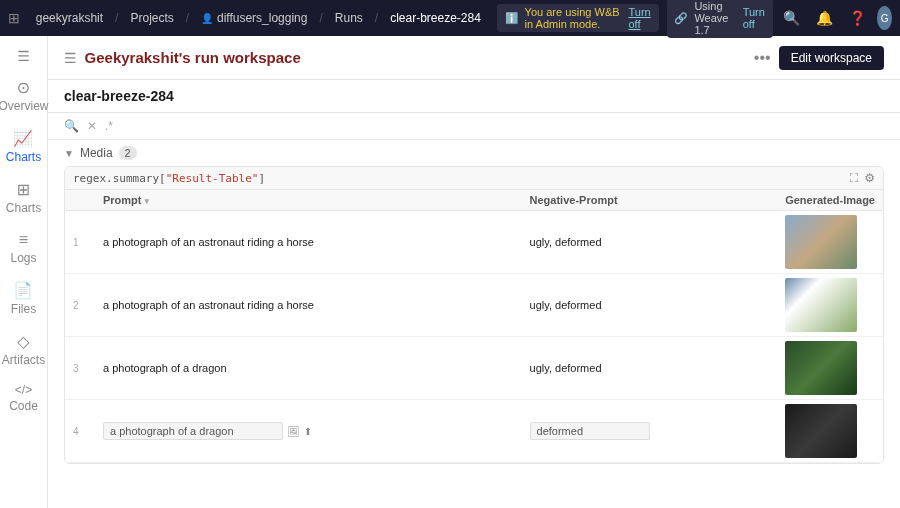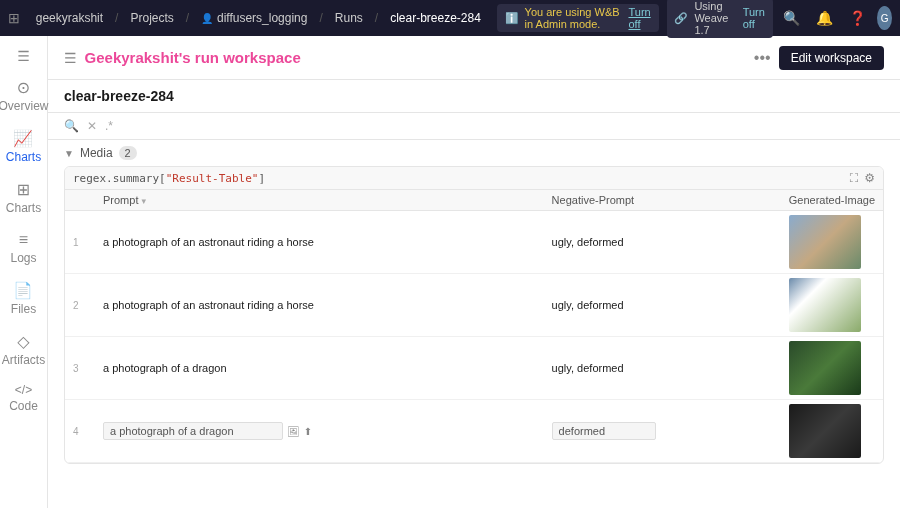--- a/index.html
+++ b/index.html
@@ -53,21 +53,21 @@
 
     
     .content-area { flex: 1; display: flex; flex-direction: column; overflow: hidden; }
 
     
     .workspace-header {
       display: flex; align-items: center; padding: 8px 16px;
       border-bottom: 1px solid #e5e5e5; gap: 8px; height: 44px;
     }
     .collapse-btn { color: #888; cursor: pointer; font-size: 14px; }
-    .workspace-title { font-size: 15px; font-weight: 600; color: #ec4899; flex: 1; }
+    .workspace-title { font-size: 15px; font-weight: 600; color: #7f1d1d; flex: 1; }
     .header-more { color: #888; cursor: pointer; font-size: 16px; }
     .edit-workspace-btn {
       background: #1a1a2e; color: #fff; border: none; border-radius: 4px;
       padding: 5px 12px; font-size: 12px; cursor: pointer; white-space: nowrap;
     }
 
     
     .run-name-bar {
       padding: 8px 16px; border-bottom: 1px solid #e5e5e5;
       font-size: 14px; font-weight: 600; color: #1a1a1a;
@@ -112,21 +112,21 @@
     }
     .panel-code { font-family: monospace; font-size: 11px; color: #555; }
     .panel-code .str { color: #c0392b; }
     .panel-actions { display: flex; gap: 6px; }
     .panel-action-btn { color: #888; cursor: pointer; font-size: 12px; }
 
     
     .data-table { width: 100%; border-collapse: collapse; font-size: 11px; }
     .data-table th {
       text-align: left; padding: 4px 8px; background: #f8f8f8;
-      border-bottom: 1px solid #e5e5e5; color: #555; font-weight: 400;
+      border-bottom: 1px solid #e5e5e5; color: #555; font-weight: 700;
       white-space: nowrap;
     }
     .data-table td {
       padding: 4px 8px; border-bottom: 1px solid #f0f0f0; vertical-align: middle;
     }
     .data-table .row-num { color: #aaa; font-size: 10px; width: 30px; }
     .row-img-cell { width: 80px; padding: 2px 4px; }
     .img-placeholder {
       width: 72px; height: 54px; border-radius: 2px; display: flex;
       align-items: center; justify-content: center; font-size: 9px; color: #aaa;
@@ -139,21 +139,21 @@
 
     .sort-icon { font-size: 9px; color: #aaa; cursor: pointer; }
 
     
     .edit-cell { display: flex; align-items: center; gap: 4px; }
     .edit-icon-sm { font-size: 10px; color: #888; }
 
     
     .partial-input {
       background: #f5f5f5; border: 1px solid #ddd; border-radius: 2px;
-      padding: 2px 6px; font-size: 11px; color: #555; width: 104px;
+      padding: 2px 6px; font-size: 11px; color: #555; width: 120px;
     }
   </style>
 </head>
 <body>
 
 <div class="top-nav">
   <span class="nav-grid-icon">⊞</span>
   <span class="nav-item">geekyrakshit</span>
   <span class="nav-sep">/</span>
   <span class="nav-item">Projects</span>

